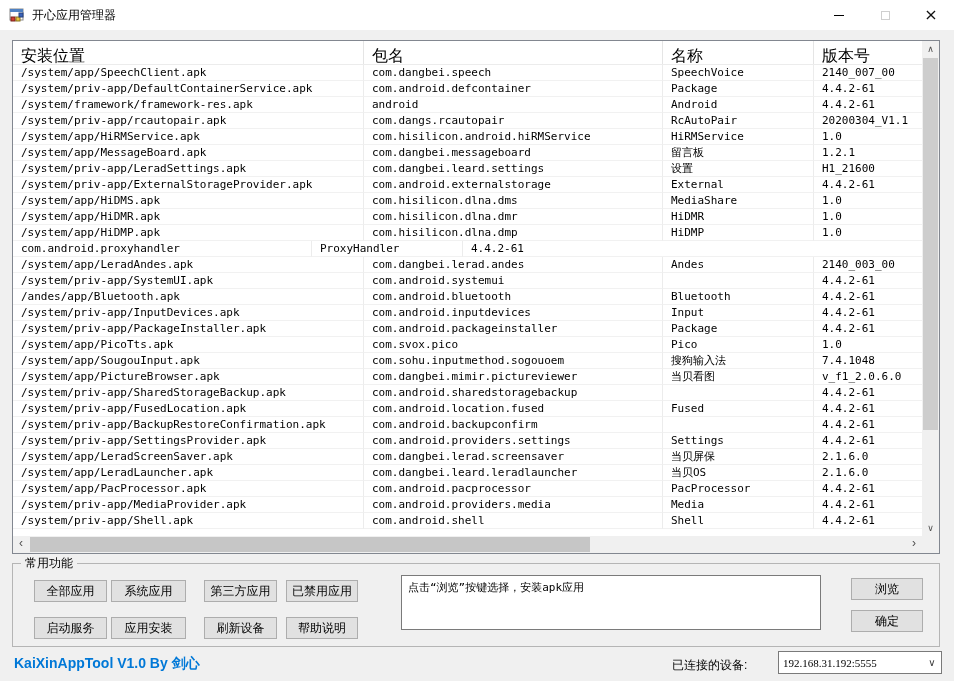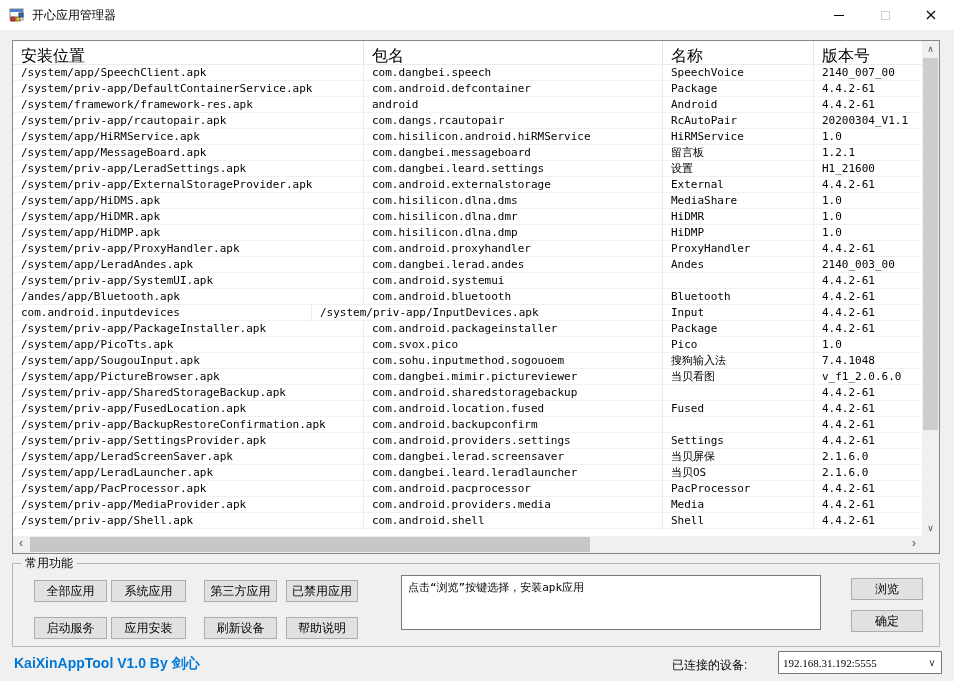--- a/index.html
+++ b/index.html
@@ -152,21 +152,20 @@
           <div class="lv-cell c2">HiDMR</div>
           <div class="lv-cell c3">1.0</div>
         </div>
         <div class="lv-row">
           <div class="lv-cell c0">/system/app/HiDMP.apk</div>
           <div class="lv-cell c1">com.hisilicon.dlna.dmp</div>
           <div class="lv-cell c2">HiDMP</div>
           <div class="lv-cell c3">1.0</div>
         </div>
         <div class="lv-row">
-          <div class="lv-cell c0">/system/priv-app/ProxyHandler.apk</div>
           <div class="lv-cell c1">com.android.proxyhandler</div>
           <div class="lv-cell c2">ProxyHandler</div>
           <div class="lv-cell c3">4.4.2-61</div>
         </div>
         <div class="lv-row">
           <div class="lv-cell c0">/system/app/LeradAndes.apk</div>
           <div class="lv-cell c1">com.dangbei.lerad.andes</div>
           <div class="lv-cell c2">Andes</div>
           <div class="lv-cell c3">2140_003_00</div>
         </div>
@@ -176,22 +175,22 @@
           <div class="lv-cell c2"></div>
           <div class="lv-cell c3">4.4.2-61</div>
         </div>
         <div class="lv-row">
           <div class="lv-cell c0">/andes/app/Bluetooth.apk</div>
           <div class="lv-cell c1">com.android.bluetooth</div>
           <div class="lv-cell c2">Bluetooth</div>
           <div class="lv-cell c3">4.4.2-61</div>
         </div>
         <div class="lv-row">
+          <div class="lv-cell c0">/system/priv-app/InputDevices.apk</div>
           <div class="lv-cell c1">com.android.inputdevices</div>
-          <div class="lv-cell c0">/system/priv-app/InputDevices.apk</div>
           <div class="lv-cell c2">Input</div>
           <div class="lv-cell c3">4.4.2-61</div>
         </div>
         <div class="lv-row">
           <div class="lv-cell c0">/system/priv-app/PackageInstaller.apk</div>
           <div class="lv-cell c1">com.android.packageinstaller</div>
           <div class="lv-cell c2">Package</div>
           <div class="lv-cell c3">4.4.2-61</div>
         </div>
         <div class="lv-row">

